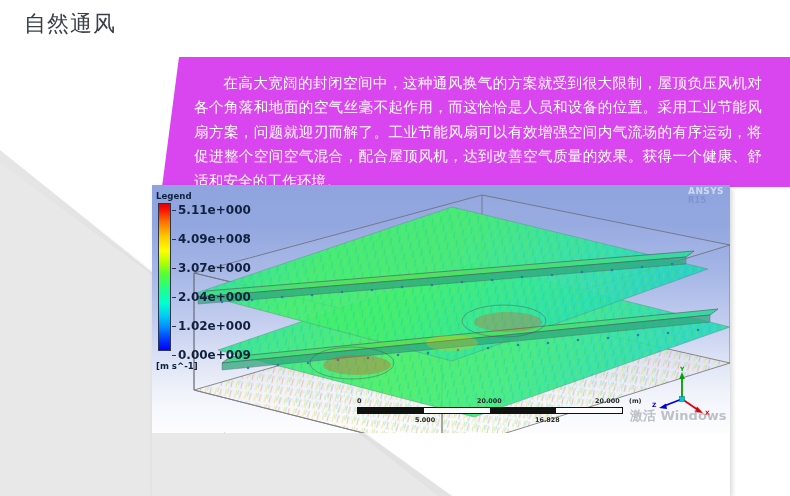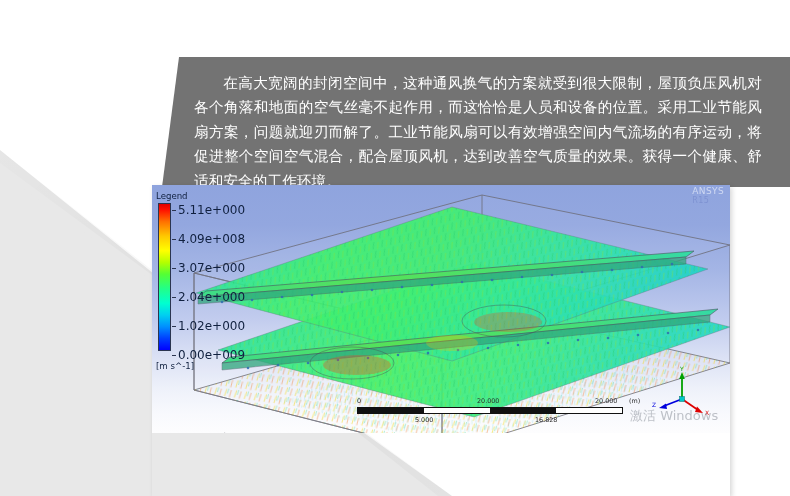--- a/index.html
+++ b/index.html
@@ -62,21 +62,21 @@
     white-space: nowrap;
   }
 
   
   .callout {
     position: absolute;
     left: 160px;
     top: 57px;
     width: 630px;
     height: 130px;
-    background: #737373;
+    background: #d946ef;
     -webkit-clip-path: polygon(19px 0, 630px 0, 630px 130px, 2px 130px);
     clip-path: polygon(19px 0, 630px 0, 630px 130px, 2px 130px);
     box-sizing: border-box;
   }
   .callout-text {
     position: absolute;
     left: 34px;
     top: 14px;
     width: 568px;
     color: #ffffff;
@@ -98,20 +98,21 @@
     overflow: hidden;
     background: linear-gradient(to bottom,
         #8fa4de 0%,
         #93a7df 16%,
         #a4b5e5 34%,
         #c0cbee 54%,
         #dce2f5 70%,
         #eef1fa 82%,
         #f8f9fd 92%,
         #fdfdfe 100%);
+    font-weight: bold;
   }
   .cfd-shadow {
     position: absolute;
     left: 152px;
     top: 185px;
     width: 578px;
     height: 311px;
     box-shadow: 2px 2px 5px rgba(0,0,0,0.16);
     pointer-events: none;
   }
@@ -251,20 +252,21 @@
 </head>
 <body>
 
 <div id="slide">
 
   <div class="bg-base"></div>
   <div class="bg-white-wedge"></div>
   <div class="bg-gray-wedge"></div>
   <div class="bg-shadow-band"></div>
 
+  <div class="slide-title">自然通风</div>
 
   <div class="callout">
     <div class="callout-text">在高大宽阔的封闭空间中，这种通风换气的方案就受到很大限制，屋顶负压风机对各个角落和地面的空气丝毫不起作用，而这恰恰是人员和设备的位置。采用工业节能风扇方案，问题就迎刃而解了。工业节能风扇可以有效增强空间内气流场的有序运动，将促进整个空间空气混合，配合屋顶风机，达到改善空气质量的效果。获得一个健康、舒适和安全的工作环境。</div>
   </div>
 
   <div class="cfd-viewport">
 
     <svg class="scene" viewBox="0 0 578 311" preserveAspectRatio="none" xmlns="http://www.w3.org/2000/svg">
       <defs>
         <linearGradient id="planeGrad" x1="0" y1="0" x2="1" y2="0.25">

